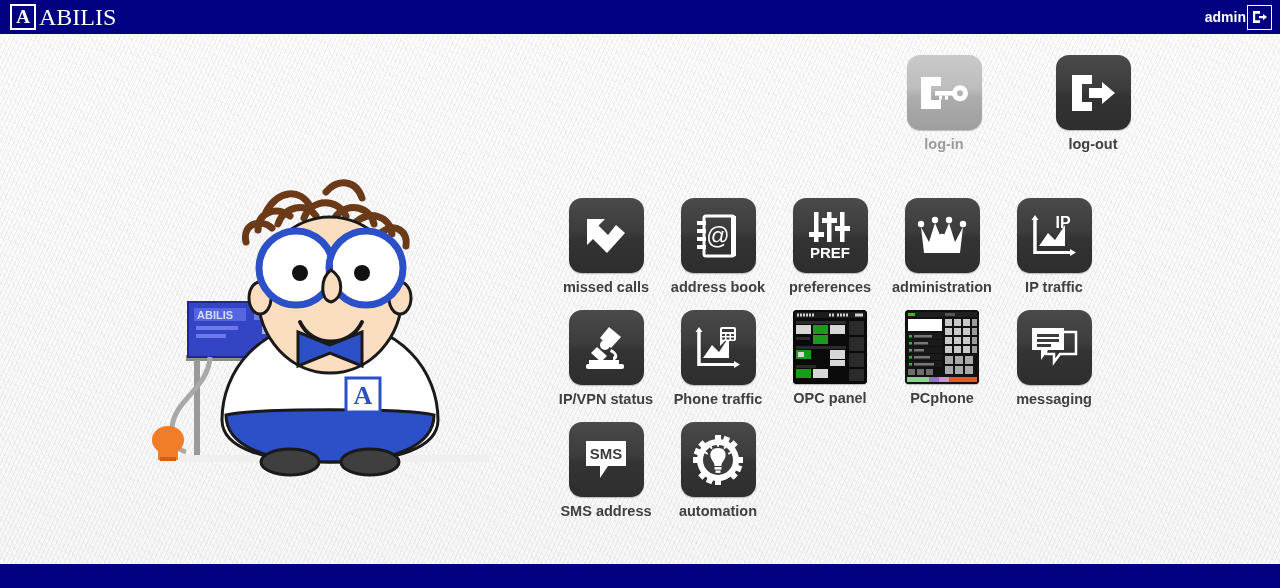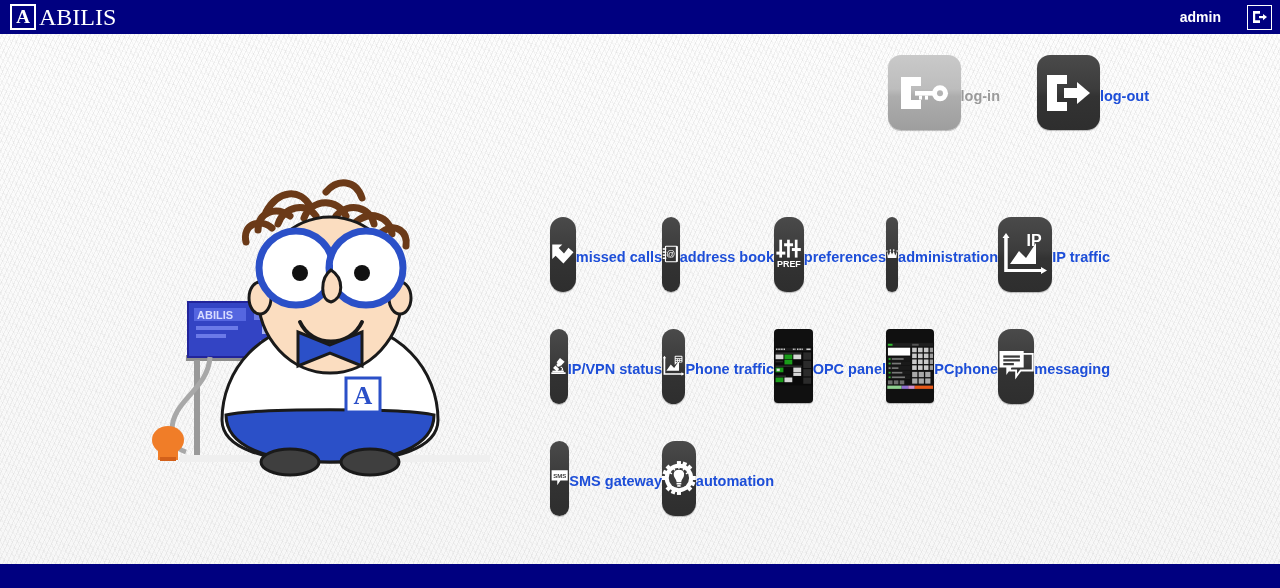--- a/index.html
+++ b/index.html
@@ -62,21 +62,21 @@
     letter-spacing: 0px;
     margin-left: 3px;
     line-height: 26px;
   }
   .header-right {
     position: absolute;
     right: 8px; top: 0;
     height: 34px;
     display: flex;
     align-items: center;
-    gap: 26px;
+    gap: 1px;
   }
   .user-name {
     color: #ffffff;
     font-size: 14px;
     font-weight: bold;
   }
   .hdr-logout-btn {
     width: 25px; height: 25px;
     border: 1px solid #ffffff;
     box-sizing: border-box;
@@ -119,21 +119,21 @@
     top: 198px;
     display: grid;
     grid-template-columns: repeat(5, 112px);
     grid-auto-rows: 112px;
     row-gap: 0px;
   }
 
   .tile {
     width: 112px;
     display: flex;
-    flex-direction: row;
+    flex-direction: column;
     align-items: center;
     cursor: pointer;
     user-select: none;
   }
   .tile-icon {
     width: 75px;
     height: 75px;
     border-radius: 13px;
     background: linear-gradient(180deg, #4a4a4a 0%, #3c3c3c 45%, #333333 55%, #2e2e2e 100%);
     display: flex;
@@ -148,21 +148,21 @@
   .tile-icon.flat {
     background: #101010;
     border-radius: 4px;
     width: 74px;
     height: 74px;
   }
   .tile-label {
     margin-top: 6px;
     font-size: 14.5px;
     font-weight: bold;
-    color: #1d4ed8;
+    color: #404040;
     text-align: center;
     white-space: nowrap;
   }
   .tile-label.disabled { color: #9a9a9a; }
 
   svg { display: block; }
 </style>
 </head>
 <body>
 
@@ -541,21 +541,21 @@
     <div class="tile-label">messaging</div>
   </div>
 
   <div class="tile">
     <div class="tile-icon">
       <svg width="48" height="44" viewBox="0 0 48 44">
         <path d="M4 3 H44 V28 H26 L18 40 L18 28 H4 Z" fill="#fff"></path>
         <text x="24" y="21" text-anchor="middle" font-family="Liberation Sans, sans-serif" font-size="15" font-weight="bold" fill="#3c3c3c">SMS</text>
       </svg>
     </div>
-    <div class="tile-label">SMS gateway</div>
+    <div class="tile-label">SMS address</div>
   </div>
 
 
 
   <div class="tile">
     <div class="tile-icon">
       <svg width="50" height="50" viewBox="0 0 50 50">
         <g fill="#fff">
           <circle cx="25" cy="25" r="21"></circle>
           <g>

